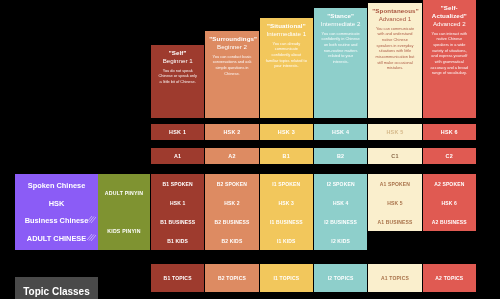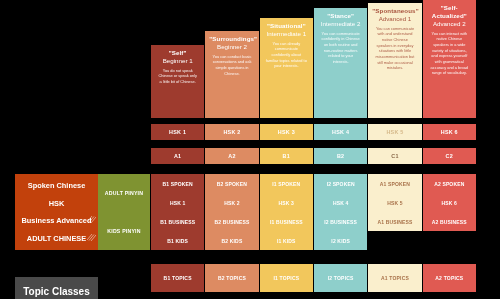--- a/index.html
+++ b/index.html
@@ -45,21 +45,21 @@
   .strip-cell {
     flex: 1 1 0; margin-right: 1px;
     display: flex; align-items: center; justify-content: center;
     font-size: 5.4px; font-weight: bold; letter-spacing: .25px;
   }
   .strip-cell:last-child { margin-right: 0; }
 
   
   #courses-labels {
     position: absolute; left: 15px; top: 174px; width: 83px; height: 76px;
-    background: #c2410c; display: flex; flex-direction: column;
+    background: #8b5cf6; display: flex; flex-direction: column;
     justify-content: space-around; padding: 3px 0;
   }
   .course-label {
     color: #ffffff; font-size: 7.4px; font-weight: bold;
     text-align: center; line-height: 1;
     position: relative;
   }
   .scribble { position: absolute; right: 2px; top: -2px; opacity: .55; }
 
   #pinyin-col {
@@ -150,21 +150,21 @@
       <div class="strip-cell" style="background: rgb(221, 139, 98); color: rgb(255, 255, 255);">A2</div>
       <div class="strip-cell" style="background: rgb(242, 199, 92); color: rgb(255, 255, 255);">B1</div>
       <div class="strip-cell" style="background: rgb(142, 207, 203); color: rgb(255, 255, 255);">B2</div>
       <div class="strip-cell" style="background: rgb(250, 239, 205); color: rgb(138, 106, 74);">C1</div>
       <div class="strip-cell" style="background: rgb(224, 90, 82); color: rgb(255, 255, 255);">C2</div>
     </div>
 
   <div id="courses-labels">
       <div class="course-label"><span>Spoken Chinese</span></div>
       <div class="course-label"><span>HSK</span></div>
-      <div class="course-label"><span>Business Advanced</span><span class="scribble"><svg width="10" height="8" viewBox="0 0 10 8">
+      <div class="course-label"><span>Business Chinese</span><span class="scribble"><svg width="10" height="8" viewBox="0 0 10 8">
             <line x1="1" y1="7" x2="6" y2="1" stroke="#ffffff" stroke-width="0.9"></line>
             <line x1="3" y1="7.5" x2="8" y2="1.5" stroke="#ffffff" stroke-width="0.9"></line>
             <line x1="5" y1="8" x2="10" y2="2" stroke="#ffffff" stroke-width="0.9"></line>
           </svg></span></div>
       <div class="course-label"><span>ADULT CHINESE</span><span class="scribble"><svg width="10" height="8" viewBox="0 0 10 8">
             <line x1="1" y1="7" x2="6" y2="1" stroke="#ffffff" stroke-width="0.9"></line>
             <line x1="3" y1="7.5" x2="8" y2="1.5" stroke="#ffffff" stroke-width="0.9"></line>
             <line x1="5" y1="8" x2="10" y2="2" stroke="#ffffff" stroke-width="0.9"></line>
           </svg></span></div>
     </div>

